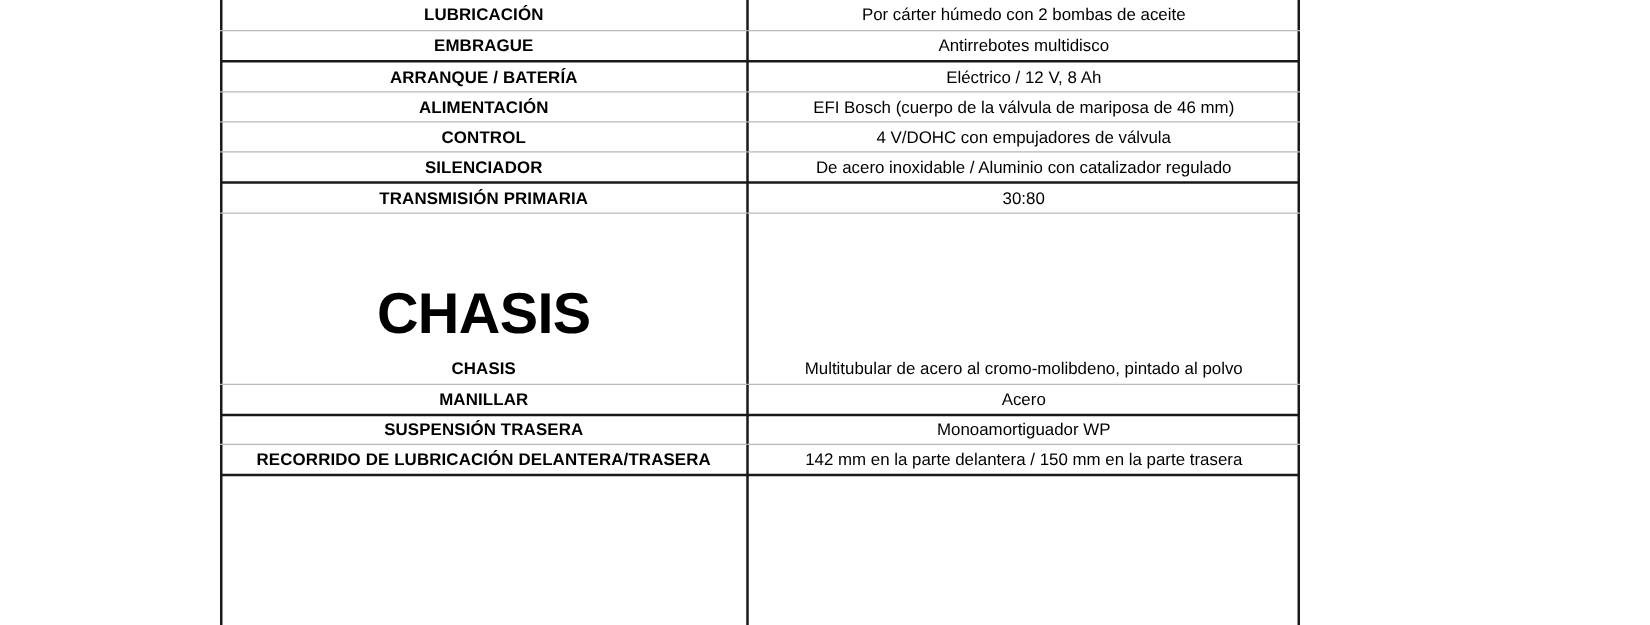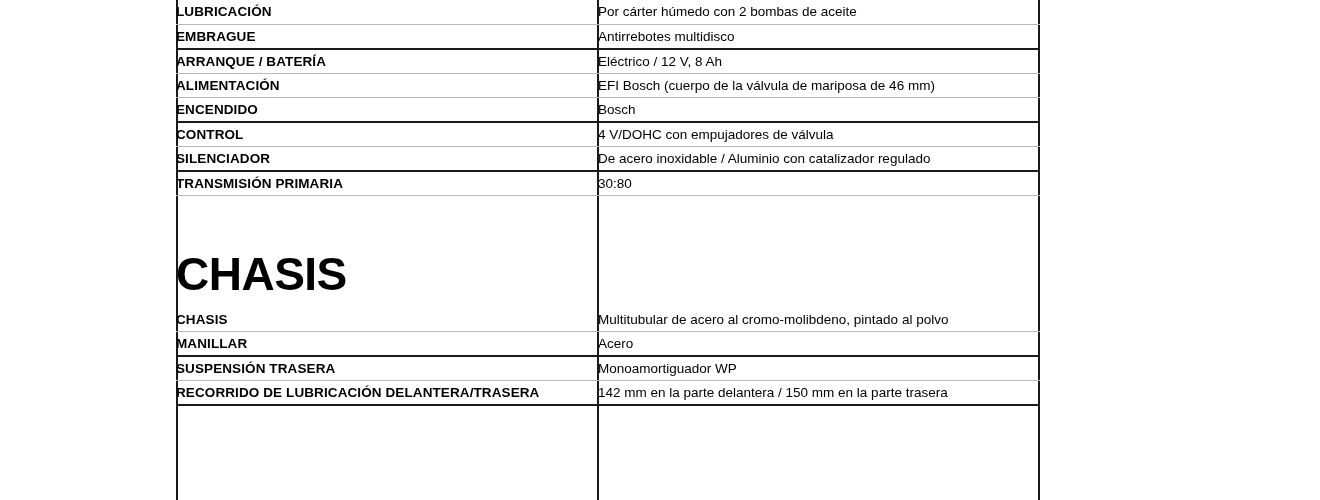--- a/index.html
+++ b/index.html
@@ -36,20 +36,21 @@
     position: absolute;
     left: 176px;
     top: 0;
     width: 864px;
     border-collapse: collapse;
     table-layout: fixed;
   }
   .spec-table td {
     padding: 0;
     vertical-align: middle;
+    text-align: center;
   }
   .row {
     height: 24.4px;
   }
   .cell-label {
     width: 421px;
     box-sizing: border-box;
     padding-left: 18px;
     font-size: 13.5px;
     font-weight: bold;
@@ -109,24 +110,20 @@
       </tr>
       <tr class="row">
         <td class="cell-label sep-thin">ARRANQUE / BATERÍA</td>
         <td class="cell-value sep-thin">Eléctrico  /  12 V, 8 Ah</td>
       </tr>
       <tr class="row">
         <td class="cell-label sep-thin">ALIMENTACIÓN</td>
         <td class="cell-value sep-thin">EFI Bosch (cuerpo de la válvula de mariposa de 46 mm)</td>
       </tr>
       <tr class="row">
-        <td class="cell-label sep-thick">ENCENDIDO</td>
-        <td class="cell-value sep-thick">Bosch</td>
-      </tr>
-      <tr class="row">
         <td class="cell-label sep-thin">CONTROL</td>
         <td class="cell-value sep-thin">4 V/DOHC con empujadores de válvula</td>
       </tr>
       <tr class="row">
         <td class="cell-label sep-thick">SILENCIADOR</td>
         <td class="cell-value sep-thick">De acero inoxidable / Aluminio con catalizador regulado</td>
       </tr>
       <tr class="row">
         <td class="cell-label sep-thin">TRANSMISIÓN PRIMARIA</td>
         <td class="cell-value sep-thin">30:80</td>

